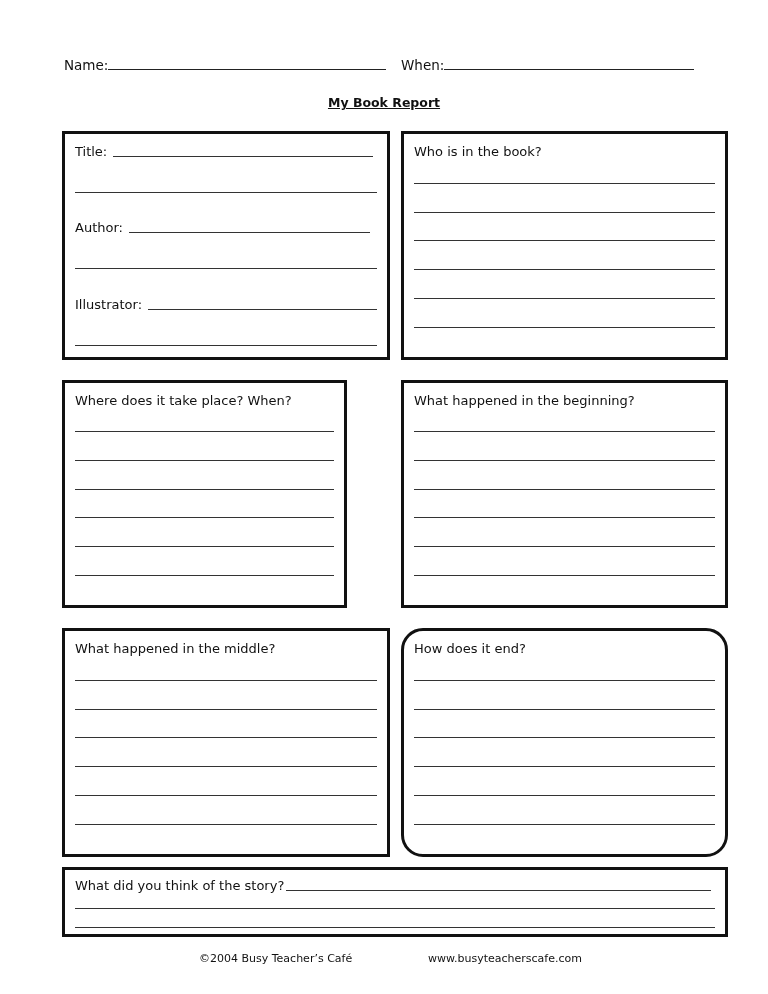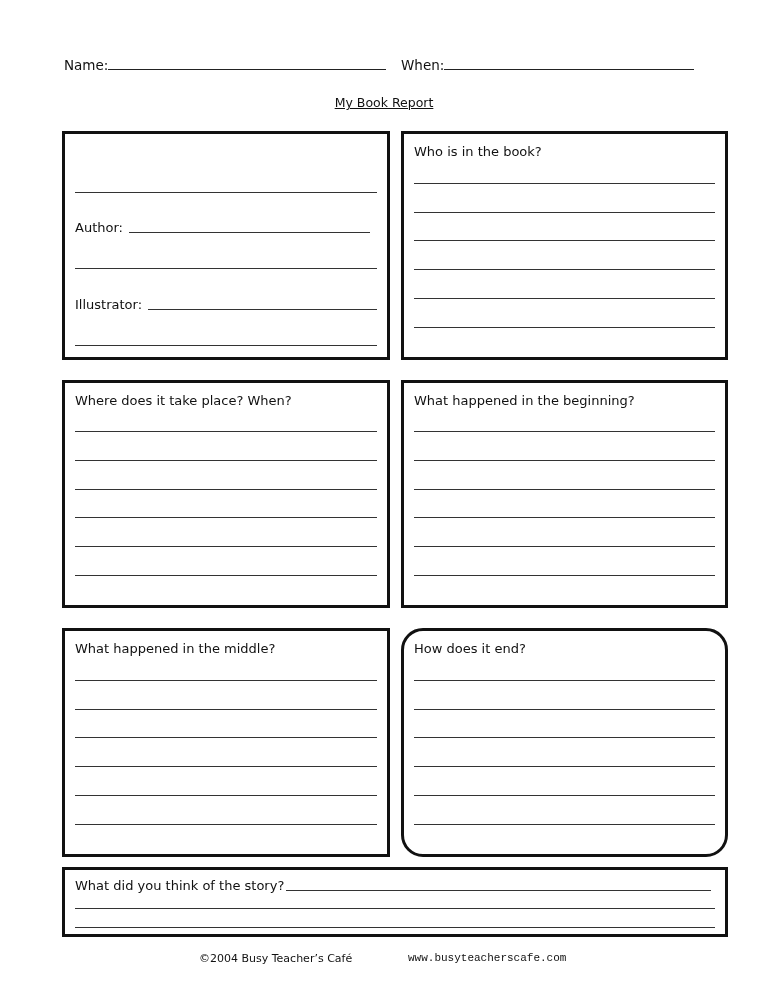--- a/index.html
+++ b/index.html
@@ -5,21 +5,21 @@
     html, body { margin: 0; padding: 0; background: #ffffff; }
     body {
       width: 768px; height: 994px; position: relative; overflow: hidden;
       font-family: "DejaVu Sans", sans-serif; color: #111;
     }
     .header-row { position: absolute; top: 57px; left: 64px; font-size: 13.5px; white-space: nowrap; }
     .header-row .lbl { display: inline-block; }
     .fill { display: inline-block; border-bottom: 1.5px solid #222; vertical-align: baseline; height: 12px; }
     .page-title {
       position: absolute; top: 95px; left: 0; width: 768px; text-align: center;
-      font-size: 12.5px; font-weight: normal; text-decoration: underline;
+      font-size: 12.5px; font-weight: bold; text-decoration: underline;
     }
     .box {
       position: absolute; border: 3px solid #111; box-sizing: border-box; background: #fff;
     }
     .box .prompt {
       position: absolute; left: 10px; top: 10px; font-size: 13px; white-space: nowrap;
     }
     .box .line {
       position: absolute; left: 10px; right: 10px; height: 0; border-top: 1.5px solid #333;
     }
@@ -32,20 +32,24 @@
 
 <div class="header-row">
   <span class="lbl">Name:</span><span class="fill" style="width:278px"></span>
   <span style="display:inline-block;width:6px"></span>
   <span class="lbl">When:</span><span class="fill" style="width:250px"></span>
 </div>
 
 <div class="page-title">My Book Report</div>
 
 <div class="box" style="left:62px;top:131px;width:328px;height:229px;">
+  <div class="inline-field" style="top:10px;right:14px;">
+    <span>Title:</span>
+    <span class="fill-line"></span>
+  </div>
   <div class="line" style="top:58px;"></div>
   <div class="inline-field" style="top:86px;right:17px;justify-content:flex-end;">
     <span>Author:</span>
     <span class="fill-line"></span>
   </div>
   <div class="line" style="top:134px;"></div>
   <div class="inline-field" style="top:163px;">
     <span>Illustrator:</span>
     <span class="fill-line"></span>
   </div>
@@ -55,21 +59,21 @@
 <div class="box" style="left:401px;top:131px;width:327px;height:229px;">
   <div class="prompt">Who is in the book?</div>
   <div class="line" style="top:49px;"></div>
   <div class="line" style="top:78px;"></div>
   <div class="line" style="top:106px;"></div>
   <div class="line" style="top:135px;"></div>
   <div class="line" style="top:164px;"></div>
   <div class="line" style="top:193px;"></div>
 </div>
 
-<div class="box" style="left:62px;top:380px;width:328px;height:228px;">
+<div class="box" style="left:62px;top:380px;width:285px;height:228px;">
   <div class="prompt">Where does it take place? When?</div>
   <div class="line" style="top:48px;"></div>
   <div class="line" style="top:77px;"></div>
   <div class="line" style="top:106px;"></div>
   <div class="line" style="top:134px;"></div>
   <div class="line" style="top:163px;"></div>
   <div class="line" style="top:192px;"></div>
 </div>
 
 <div class="box" style="left:401px;top:380px;width:327px;height:228px;">
@@ -105,13 +109,13 @@
 <div class="box" style="left:62px;top:867px;width:666px;height:70px;">
   <div class="inline-field" style="top:8px;right:14px;">
     <span>What did you think of the story?</span>
     <span class="fill-line" style="margin-left:2px;"></span>
   </div>
   <div class="line" style="top:38px;"></div>
   <div class="line" style="top:57px;"></div>
 </div>
 
 <div class="footer" style="left:199px;">©2004 Busy Teacher’s Café</div>
-<div class="footer" style="left:408px;font-family:Liberation Mono, monospace;">www.busyteacherscafe.com</div>
+<div class="footer" style="left:428px;">www.busyteacherscafe.com</div>
 
 </body></html>

